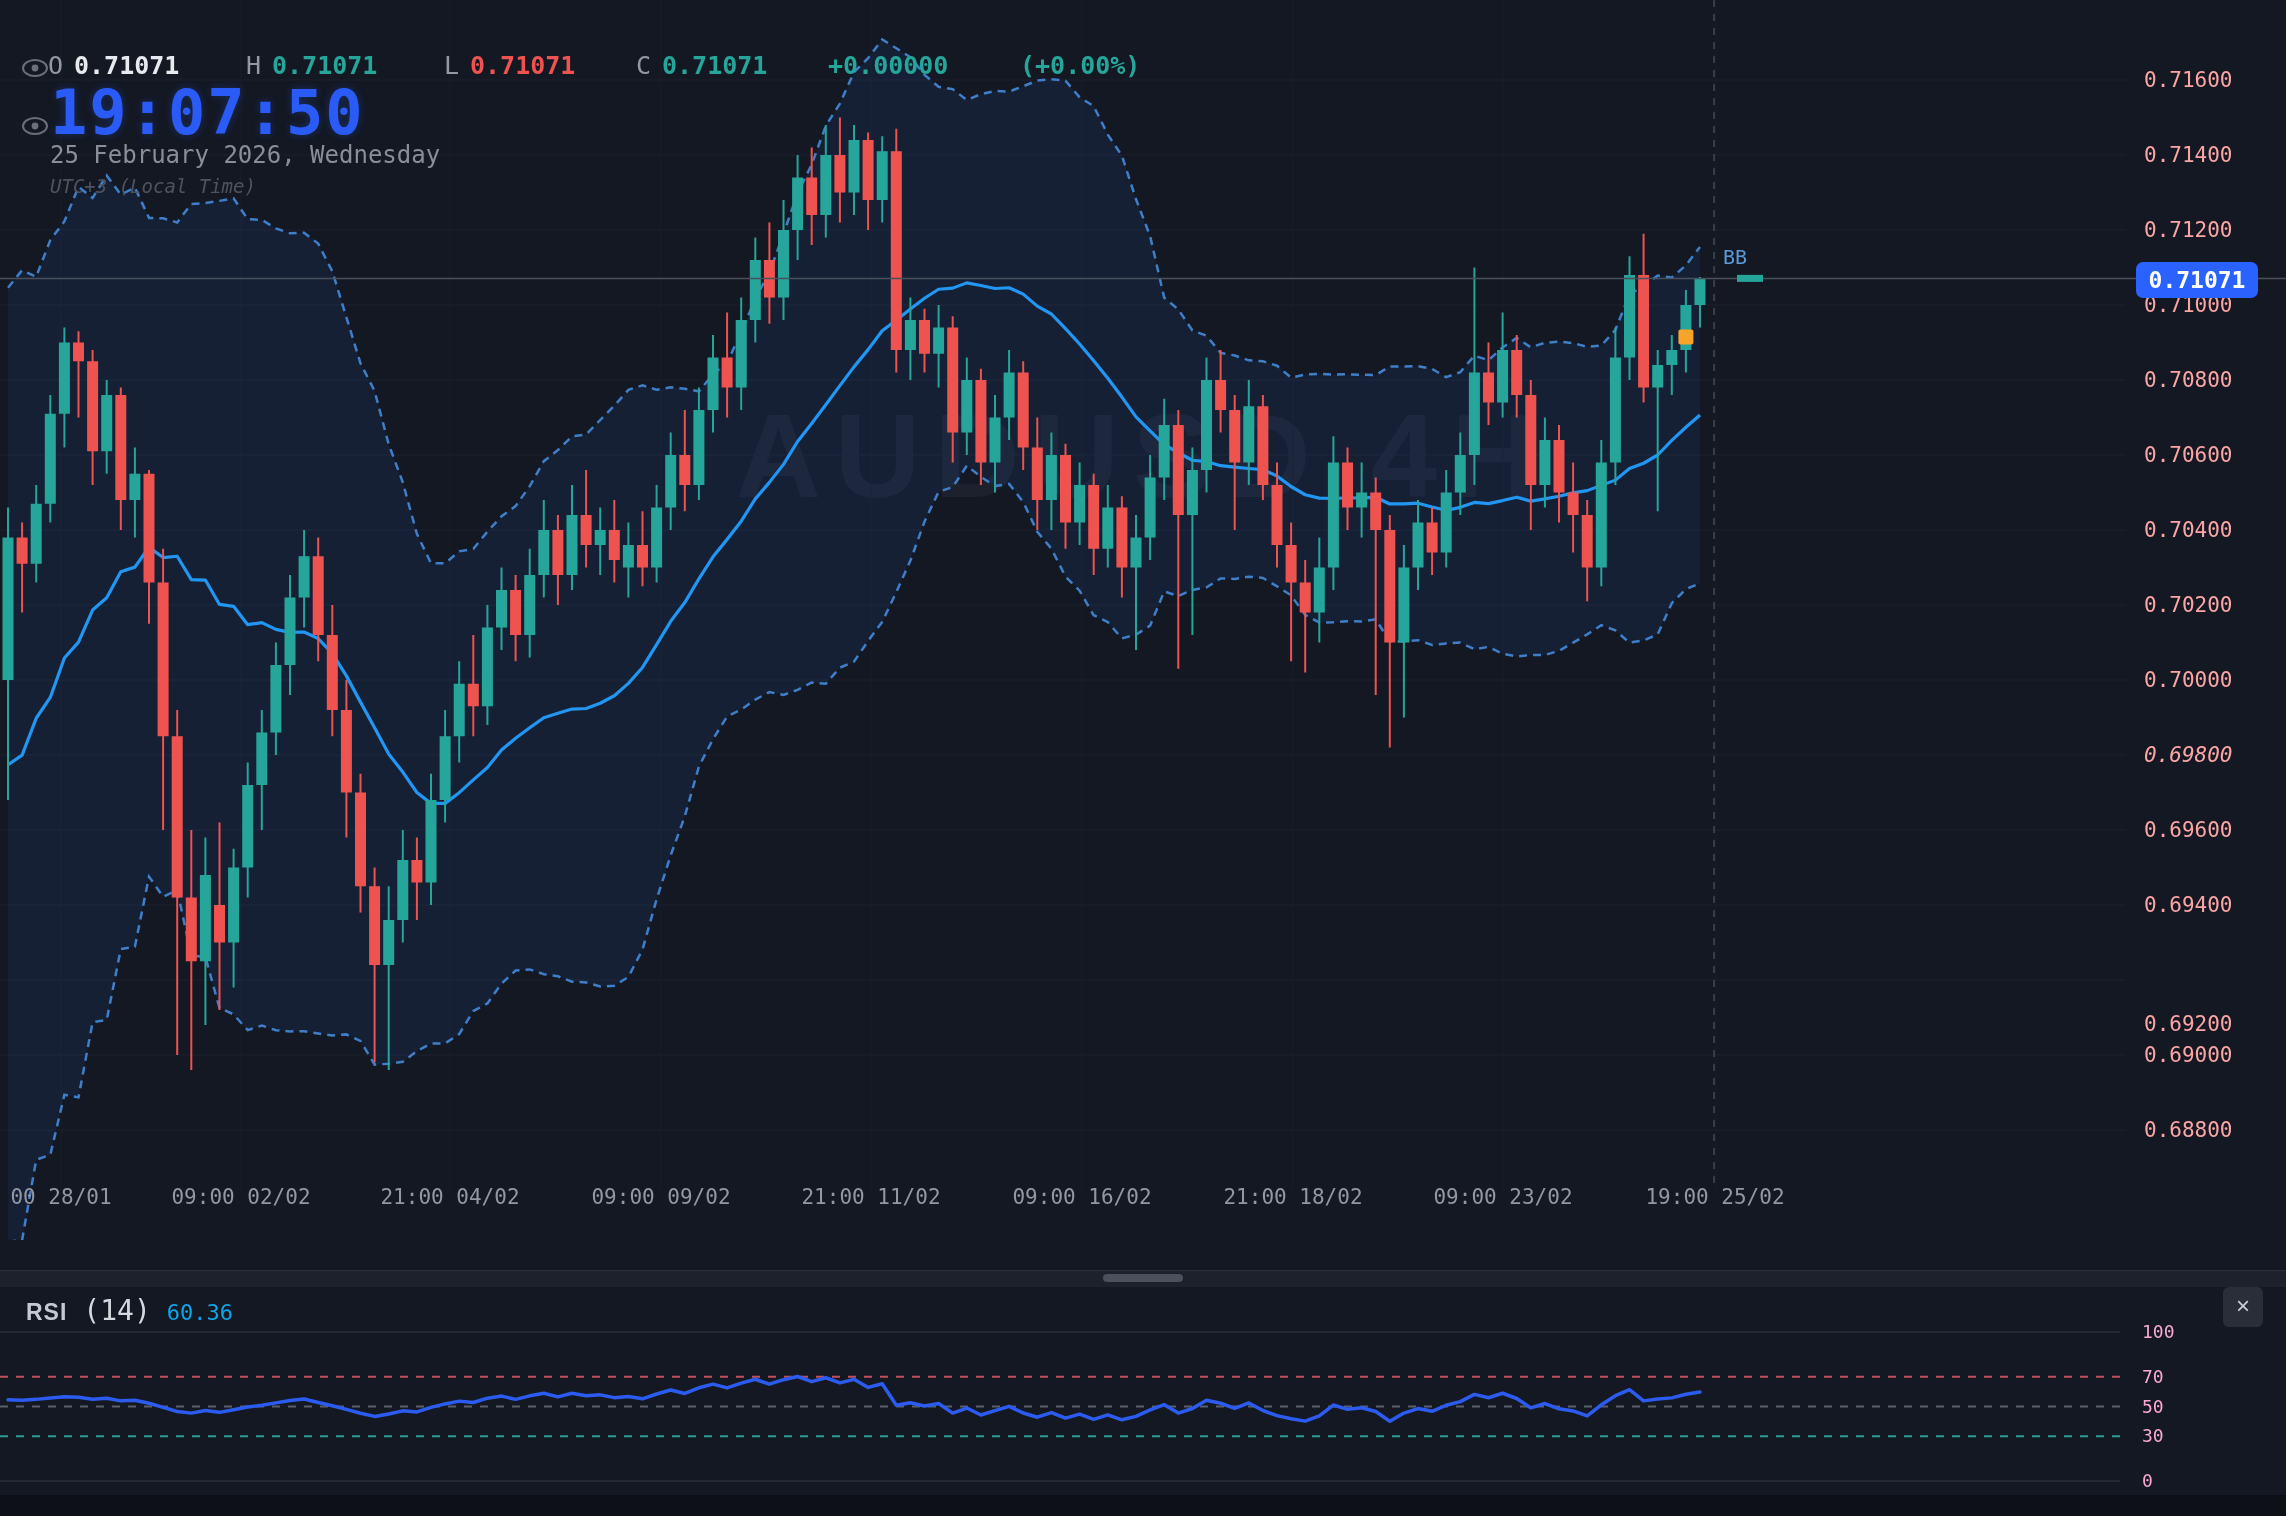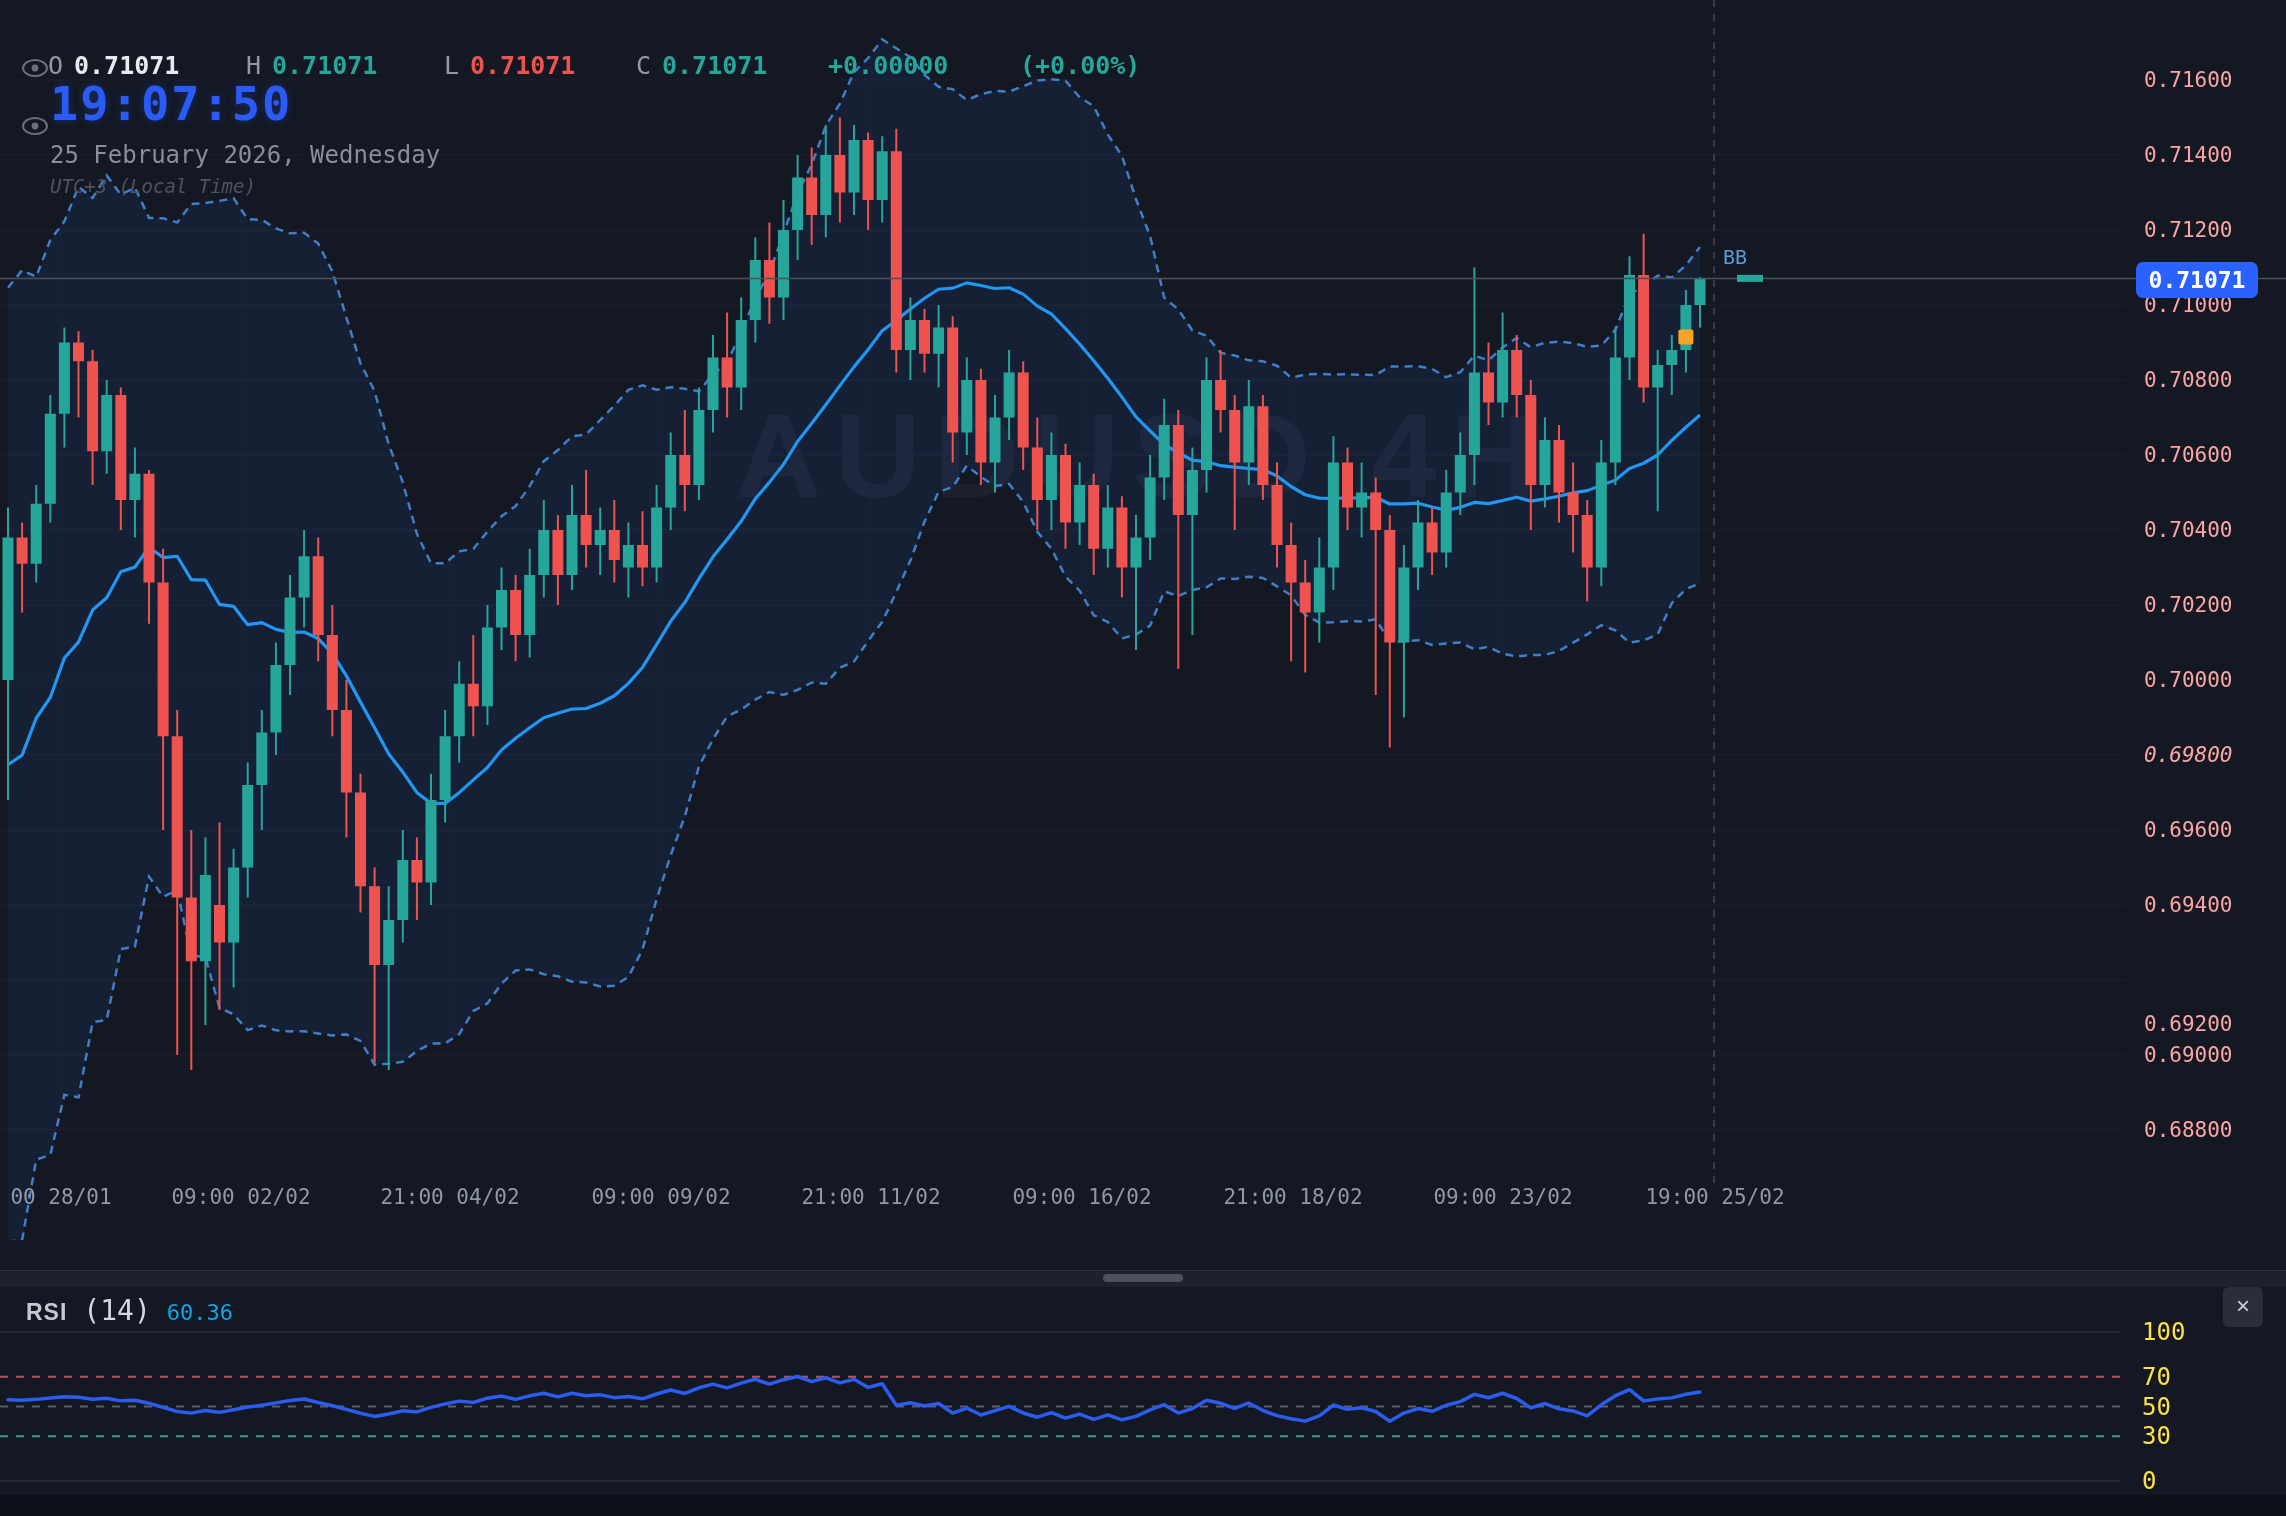--- a/index.html
+++ b/index.html
@@ -10,38 +10,38 @@
   .wm{position:absolute;left:0;width:2286px;text-align:center;color:rgba(200,210,232,0.05);
       font-family:"Liberation Sans",sans-serif;font-weight:bold;pointer-events:none;white-space:nowrap;}
   #wm-symbol{top:388px;font-size:118px;letter-spacing:14px;}
   #wm-brand{top:448px;font-size:252px;letter-spacing:2px;}
   svg{position:absolute;left:0;}
   
   .ohlc-lbl{color:#9598a1;font-size:25px;}
   .ohlc-val{font-weight:bold;font-size:25px;}
   .val-white{color:#e8eaef;} .val-down:{color:#ef5350;}
   .c-up{color:#26a69a;} .c-down{color:#ef5350;}
-  #clock{left:50px;top:76px;color:#2b5bf7;font-size:47px;font-weight:bold;letter-spacing:2px;
+  #clock{left:50px;top:76px;color:#2b5bf7;font-size:62px;font-weight:bold;letter-spacing:2px;
          text-shadow:0 0 8px rgba(41,98,255,.30);}
   #date-line{left:50px;top:141px;color:#8a8e99;font-size:24px;}
   #tz-line{left:50px;top:175px;color:#4e535f;font-size:19px;font-style:italic;}
   .eye{left:20px;width:30px;height:22px;cursor:pointer;}
   
   .pa-label{position:absolute;left:2144px;height:26px;line-height:26px;color:#fca5a5;font-size:21px;}
   #price-badge{left:2136px;top:262px;width:122px;height:36px;background:#2962ff;border-radius:7px;
                color:#fff;font-weight:bold;font-size:23px;text-align:center;line-height:36px;z-index:6;}
   #bb-label{left:1723px;top:245px;color:#5b9bd9;font-size:20px;z-index:5;}
   
   #pane-divider{left:0;top:1270px;width:2286px;height:16px;background:#1d212c;border-top:1px solid #2c3140;z-index:4;}
   #drag-pill{left:1103px;top:1274px;width:80px;height:8px;border-radius:4px;background:#4b505c;z-index:5;cursor:row-resize;}
   #rsi-header{left:26px;top:1294px;display:flex;align-items:baseline;gap:16px;z-index:5;}
   #rsi-title{color:#c5c9d1;font-size:23px;font-weight:bold;font-family:"Liberation Sans",sans-serif;letter-spacing:1px;}
   #rsi-period{color:#d5d8df;font-size:28px;}
   #rsi-value{color:#0ea5e9;font-size:22px;}
-  .rsi-label{position:absolute;left:2142px;height:24px;line-height:24px;color:#fde047;font-size:24px;}
+  .rsi-label{position:absolute;left:2142px;height:24px;line-height:24px;color:#f9a8d4;font-size:18px;}
   #close-btn{left:2223px;top:1287px;width:40px;height:40px;background:#2a2e38;border-radius:6px;
              color:#c9ccd4;font-size:24px;text-align:center;line-height:38px;cursor:pointer;z-index:6;
              font-family:"Liberation Sans",sans-serif;}
   #bottom-strip{left:0;top:1495px;width:2286px;height:21px;background:#0d1016;z-index:4;}
   .pane{z-index:2;}
   .overlay{z-index:5;}
 </style>
 </head>
 <body>
 

